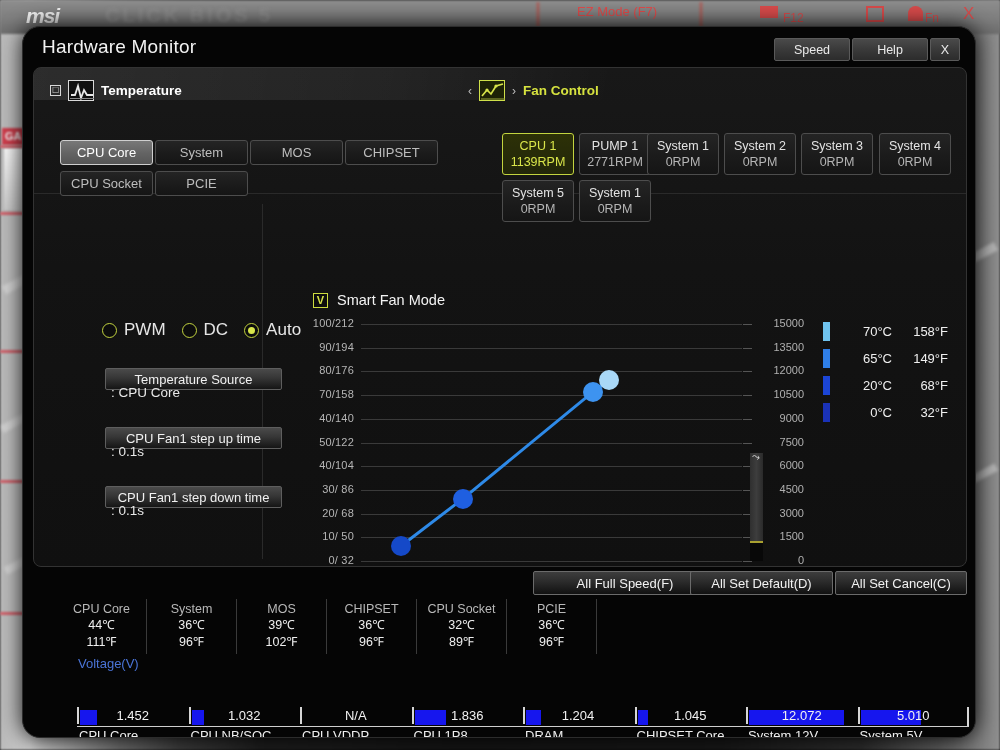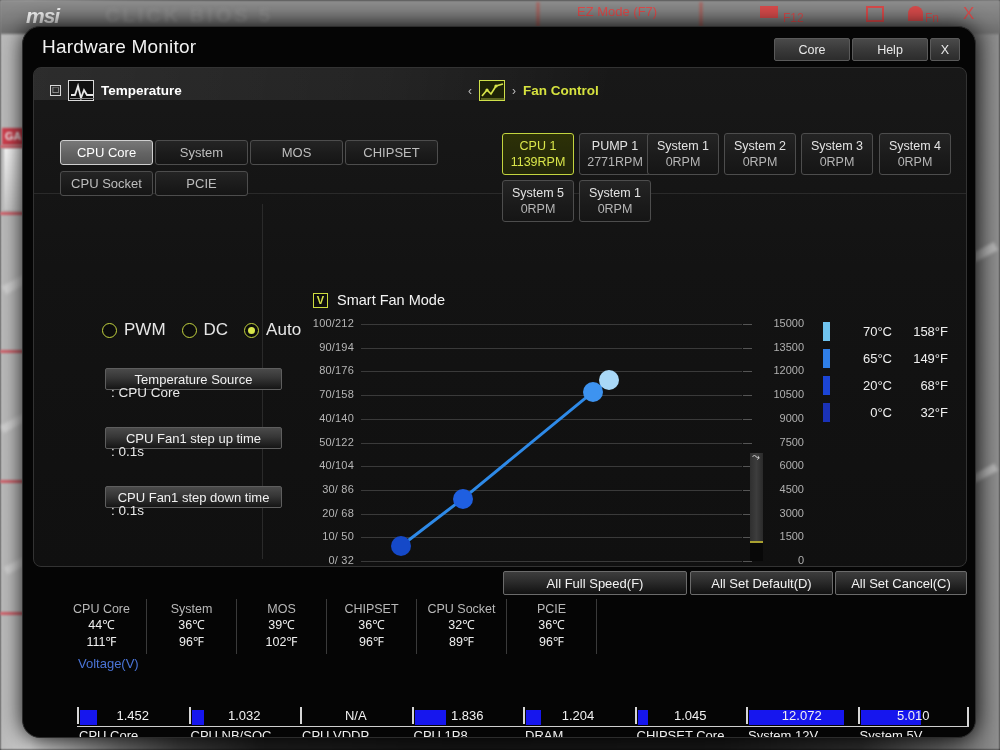--- a/index.html
+++ b/index.html
@@ -242,21 +242,21 @@
   <div class="bg-diag" style="left:4px;top:560px;width:30px;height:8px;"></div>
   <div class="bg-diag" style="left:962px;top:250px;width:36px;height:9px;"></div>
   <div class="bg-diag" style="left:968px;top:470px;width:30px;height:8px;"></div>
 </div>
 
 <div id="hw-window">
 
   <div class="win-title">Hardware Monitor</div>
 
   <div class="win-btns">
-    <div class="win-btn">Core</div>
+    <div class="win-btn">Speed</div>
     <div class="win-btn">Help</div>
     <div class="win-btn close">X</div>
   </div>
 
   <div class="panel">
     <div class="panel-sheen"></div>
     <div class="panel-divider"></div>
     <div class="vsep"></div>
 
     <div class="sec-head" style="left:16px; top:12px;">
@@ -448,21 +448,21 @@
           <div class="leg-sw" style="background: rgb(26, 50, 184);"></div>
           <div class="leg-c">0°C</div>
           <div class="leg-f">32°F</div>
           <div class="leg-p">20%</div>
         </div>
       </div>
 
   </div>
 
   <div id="actions">
-      <div class="act-btn" style="left: 480px; width: 184px;">
+      <div class="act-btn" style="left: 510px; width: 184px;">
         <span>All Full Speed(F)</span>
       </div>
       <div class="act-btn" style="left: 667px; width: 143px;">
         <span>All Set Default(D)</span>
       </div>
       <div class="act-btn" style="left: 812px; width: 132px;">
         <span>All Set Cancel(C)</span>
       </div>
     </div>
 

